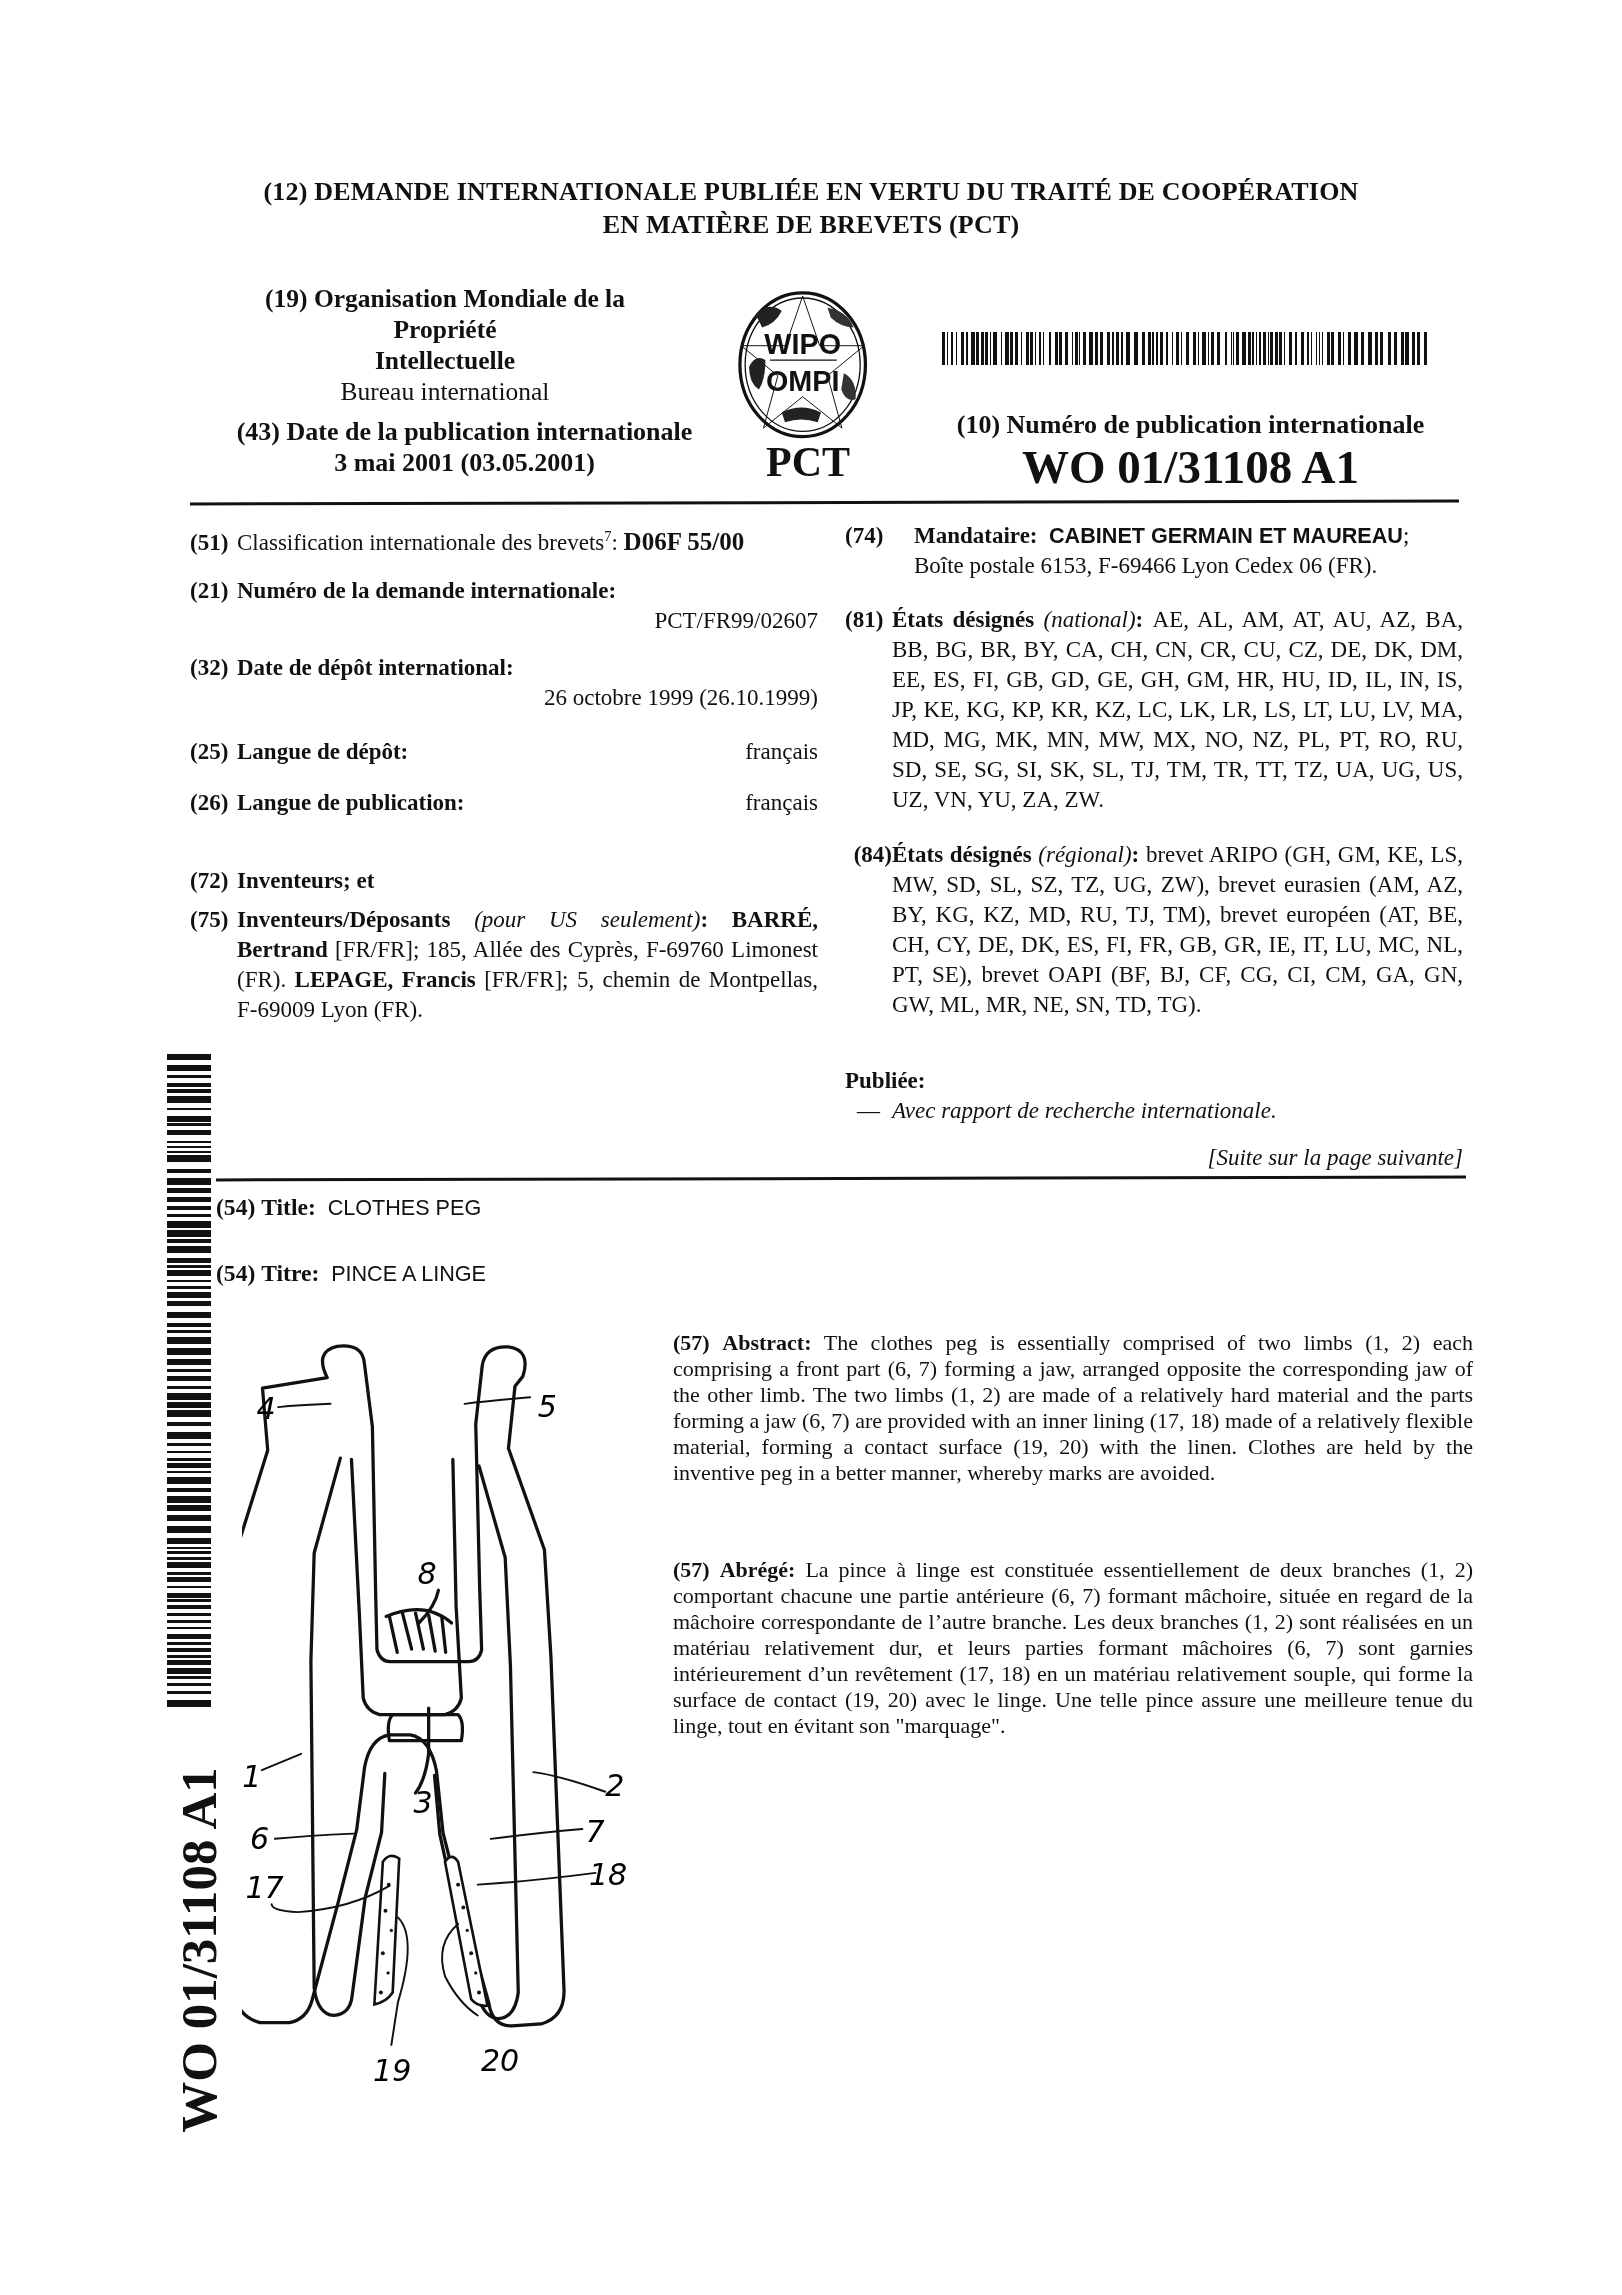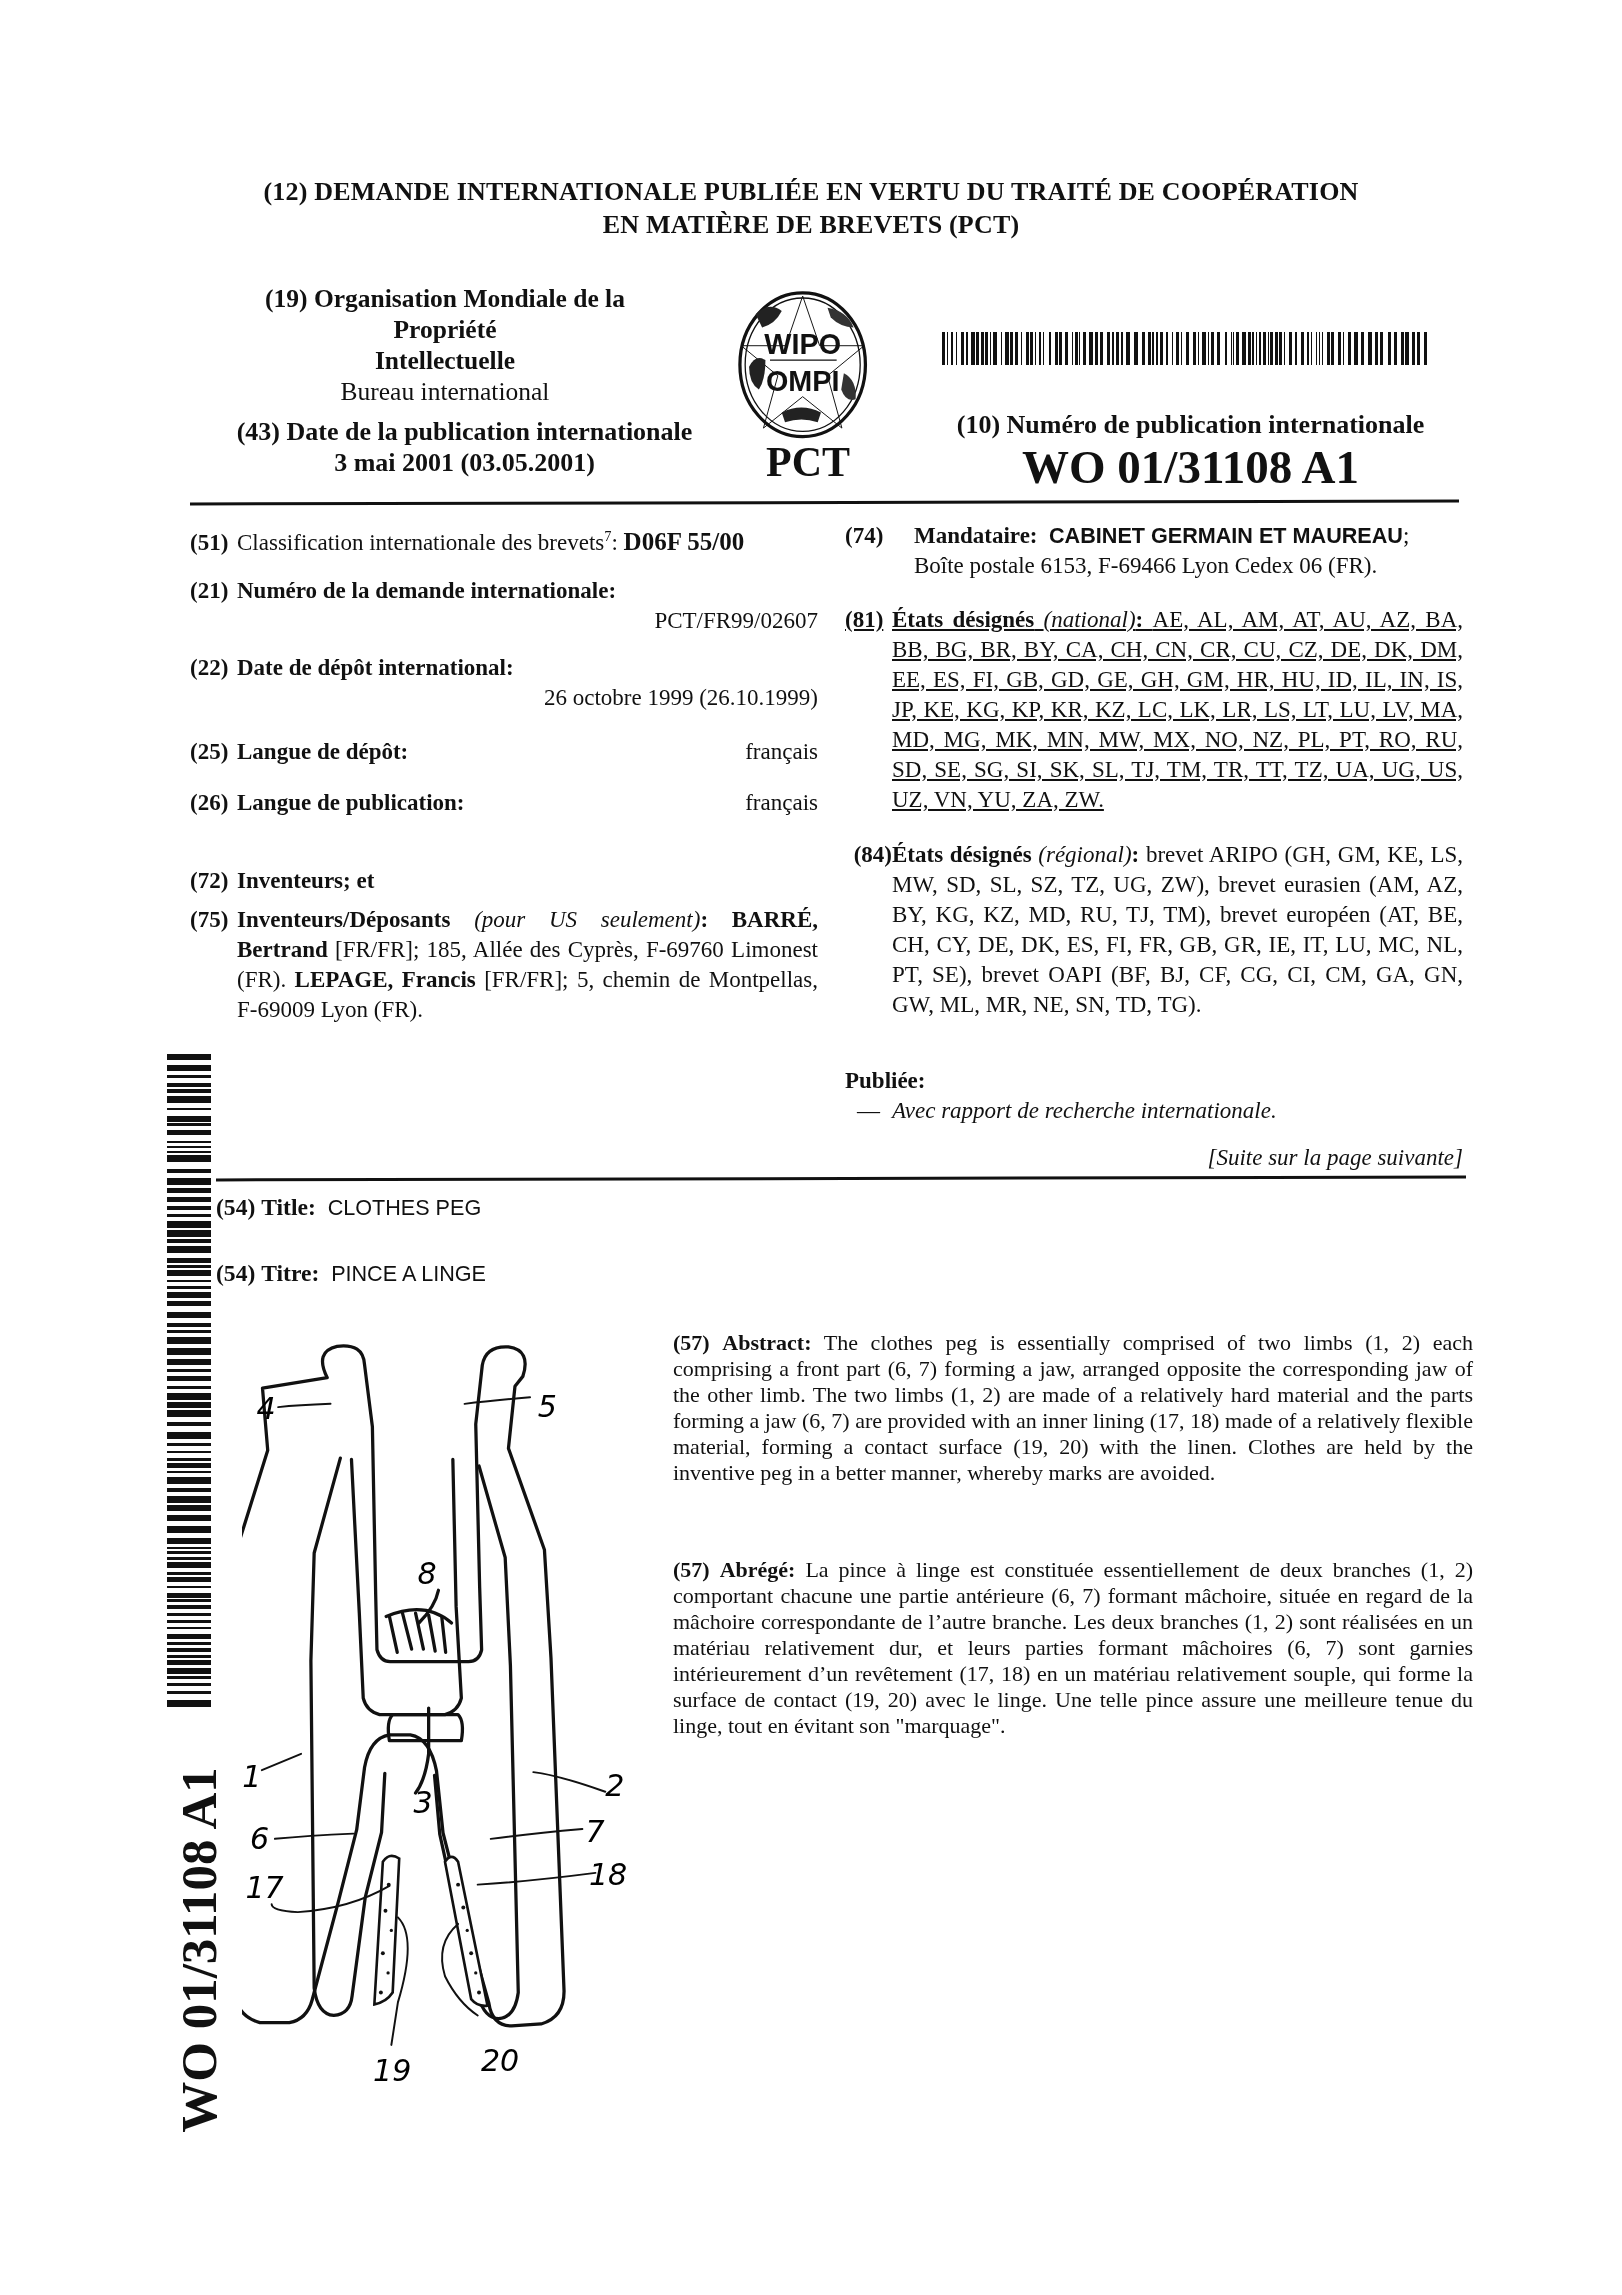--- a/index.html
+++ b/index.html
@@ -174,21 +174,21 @@
   <div>
     <span class="code">(51)</span><span class="lbl" style="font-weight:normal;">Classification internationale des brevets</span><sup style="font-size:14.4px;">7</sup>: <span class="b" style="font-size:25px;">D06F 55/00</span>
   </div>
   <div style="height:18.3px;"></div>
   <div>
     <div><span class="code">(21)</span><span class="lbl">Numéro de la demande internationale:</span></div>
     <div class="right">PCT/FR99/02607</div>
   </div>
   <div style="height:17px;"></div>
   <div>
-    <div><span class="code">(22)</span><span class="lbl">Date de dépôt international:</span></div>
+    <div><span class="code">(32)</span><span class="lbl">Date de dépôt international:</span></div>
     <div class="right">26 octobre 1999 (26.10.1999)</div>
   </div>
   <div style="height:23.6px;"></div>
   <div style="display:flex; justify-content:space-between;">
     <div><span class="code">(25)</span><span class="lbl">Langue de dépôt:</span></div>
     <div>français</div>
   </div>
   <div style="height:21px;"></div>
   <div style="display:flex; justify-content:space-between;">
     <div><span class="code">(26)</span><span class="lbl">Langue de publication:</span></div>
@@ -209,21 +209,21 @@
 
 <div class="abs field" style="left:845px; top:521px; width:618px;">
   <div style="display:flex;">
     <span class="code" style="flex:none;">(74)</span>
     <div style="flex:1;margin-left:22px;">
       <span class="lbl">Mandataire:</span>&nbsp; <span class="b" style="font-family:'Liberation Sans', sans-serif; font-size:21.6px;">CABINET GERMAIN ET MAUREAU</span>;<br>
       <span>Boîte postale 6153, F-69466 Lyon Cedex 06 (FR).</span>
     </div>
   </div>
   <div style="height:23.6px;"></div>
-  <div style="display:flex;text-decoration:underline;">
+  <div style="display:flex;">
     <span class="code" style="flex:none;">(81)</span>
     <div class="justify" style="flex:1;">
       <span class="lbl">États désignés</span> <span class="i">(national)</span><span class="b">: </span><span>AE, AL, AM, AT, AU, AZ, BA, BB, BG, BR, BY, CA, CH, CN, CR, CU, CZ, DE, DK, DM, EE, ES, FI, GB, GD, GE, GH, GM, HR, HU, ID, IL, IN, IS, JP, KE, KG, KP, KR, KZ, LC, LK, LR, LS, LT, LU, LV, MA, MD, MG, MK, MN, MW, MX, NO, NZ, PL, PT, RO, RU, SD, SE, SG, SI, SK, SL, TJ, TM, TR, TT, TZ, UA, UG, US, UZ, VN, YU, ZA, ZW.</span>
     </div>
   </div>
   <div style="height:25px;"></div>
   <div style="display:flex;">
     <span class="code" style="flex:none;text-align:right;">(84)</span>
     <div class="justify" style="flex:1;">
       <span class="lbl">États désignés</span> <span class="i">(régional)</span><span class="b">: </span><span>brevet ARIPO (GH, GM, KE, LS, MW, SD, SL, SZ, TZ, UG, ZW), brevet eurasien (AM, AZ, BY, KG, KZ, MD, RU, TJ, TM), brevet européen (AT, BE, CH, CY, DE, DK, ES, FI, FR, GB, GR, IE, IT, LU, MC, NL, PT, SE), brevet OAPI (BF, BJ, CF, CG, CI, CM, GA, GN, GW, ML, MR, NE, SN, TD, TG).</span>

